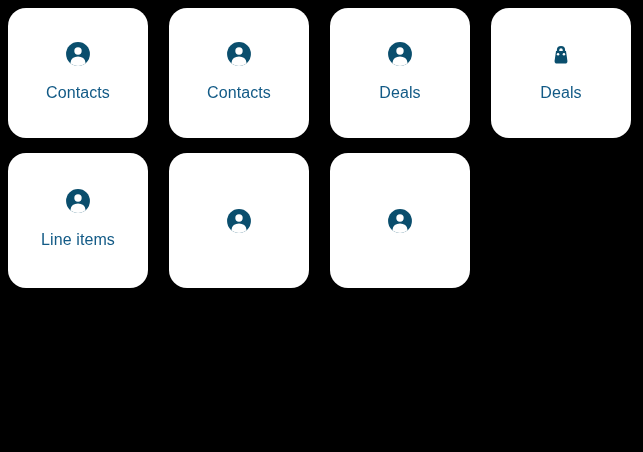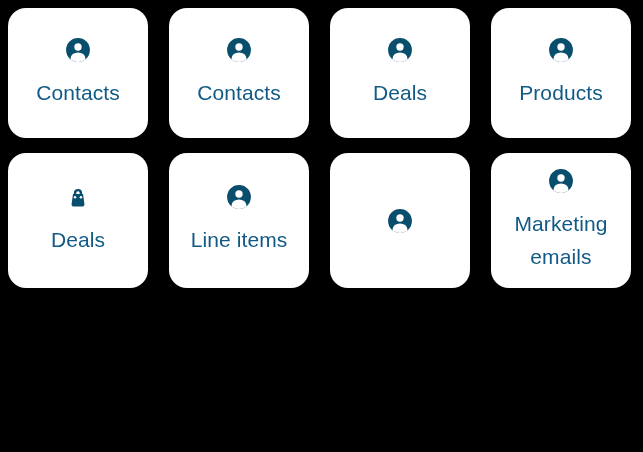--- a/index.html
+++ b/index.html
@@ -43,21 +43,21 @@
     justify-content: center;
     flex: 0 0 auto;
   }
   .icon-slot svg {
     width: 26px;
     height: 26px;
     display: block;
   }
   .card-label {
     color: var(--label-color, #125a86);
-    font-size: 21px;
+    font-size: 16px;
     font-weight: 500;
     line-height: 1.58;
     text-align: center;
     letter-spacing: 0.1px;
   }
 </style>
 </head>
 <body style="background: rgb(0, 0, 0);">
 
 <div class="card-grid">
@@ -102,35 +102,20 @@
     <circle cx="12" cy="12" r="11" fill="var(--icon-color)"></circle>
     <g clip-path="url(#clip-2)">
       <circle cx="12" cy="9.2" r="3.4" fill="#ffffff"></circle>
       <ellipse cx="12" cy="19.6" rx="6.8" ry="5.4" fill="#ffffff"></ellipse>
     </g>
   </svg>
       </span>
     <span class="card-label">Deals</span>
   </div>
 
-  <div class="object-card">
-    <span class="icon-slot">
-        <svg viewBox="0 0 24 24" xmlns="http://www.w3.org/2000/svg">
-    <clipPath id="clip-3">
-            <circle cx="12" cy="12" r="11"></circle>
-          </clipPath>
-    <circle cx="12" cy="12" r="11" fill="var(--icon-color)"></circle>
-    <g clip-path="url(#clip-3)">
-      <circle cx="12" cy="9.2" r="3.4" fill="#ffffff"></circle>
-      <ellipse cx="12" cy="19.6" rx="6.8" ry="5.4" fill="#ffffff"></ellipse>
-    </g>
-  </svg>
-      </span>
-    <span class="card-label">Products</span>
-  </div>
 
   <div class="object-card">
     <span class="icon-slot">
         <svg viewBox="0 0 24 24" xmlns="http://www.w3.org/2000/svg">
     <path d="M9.3 13 V8.4 A2.7 2.7 0 0 1 14.7 8.4 V13" fill="none" stroke="var(--icon-color)" stroke-width="2.2" stroke-linecap="round"></path>
     <path d="M7.4 9.2 L16.6 9.2 L17.9 18.2 Q18.2 20.8 15.7 20.8 L8.3 20.8 Q5.8 20.8 6.1 18.2 Z" fill="var(--icon-color)"></path>
     <circle cx="9.3" cy="12.2" r="1.15" fill="#ffffff"></circle>
     <circle cx="14.7" cy="12.2" r="1.15" fill="#ffffff"></circle>
   </svg>
       </span>
@@ -176,16 +161,15 @@
     <clipPath id="clip-9">
             <circle cx="12" cy="12" r="11"></circle>
           </clipPath>
     <circle cx="12" cy="12" r="11" fill="var(--icon-color)"></circle>
     <g clip-path="url(#clip-9)">
       <circle cx="12" cy="9.2" r="3.4" fill="#ffffff"></circle>
       <ellipse cx="12" cy="19.6" rx="6.8" ry="5.4" fill="#ffffff"></ellipse>
     </g>
   </svg>
       </span>
-    <span class="card-label">Marketing emails</span>
   </div>
 
 </div>
 
 </body></html>

